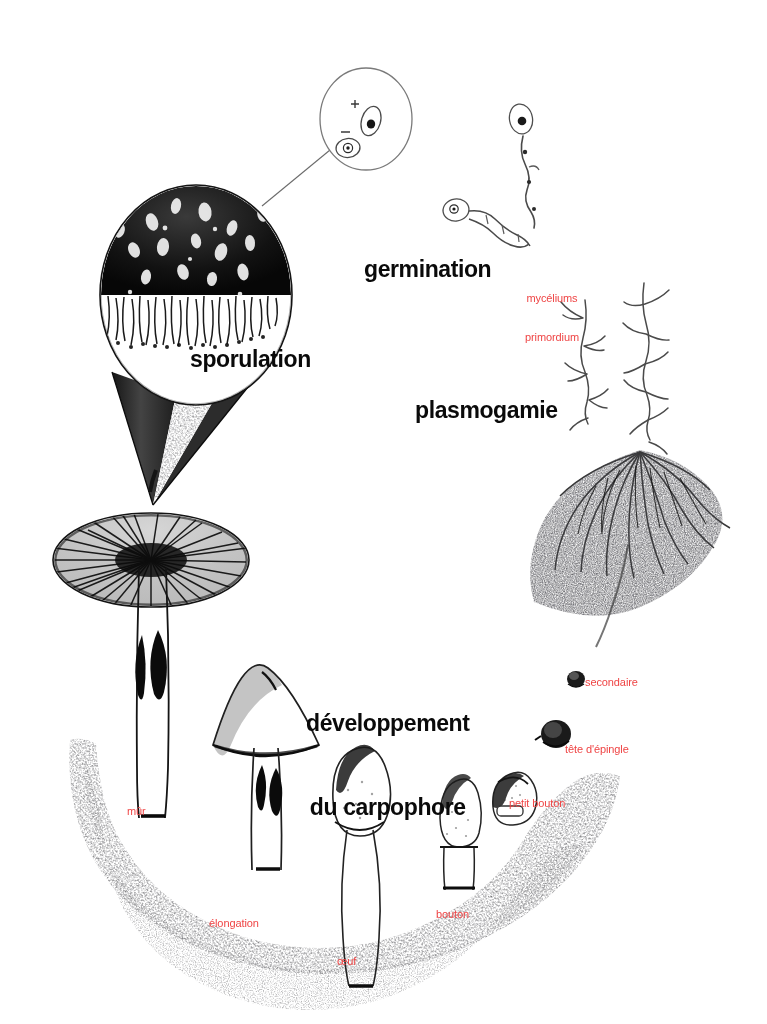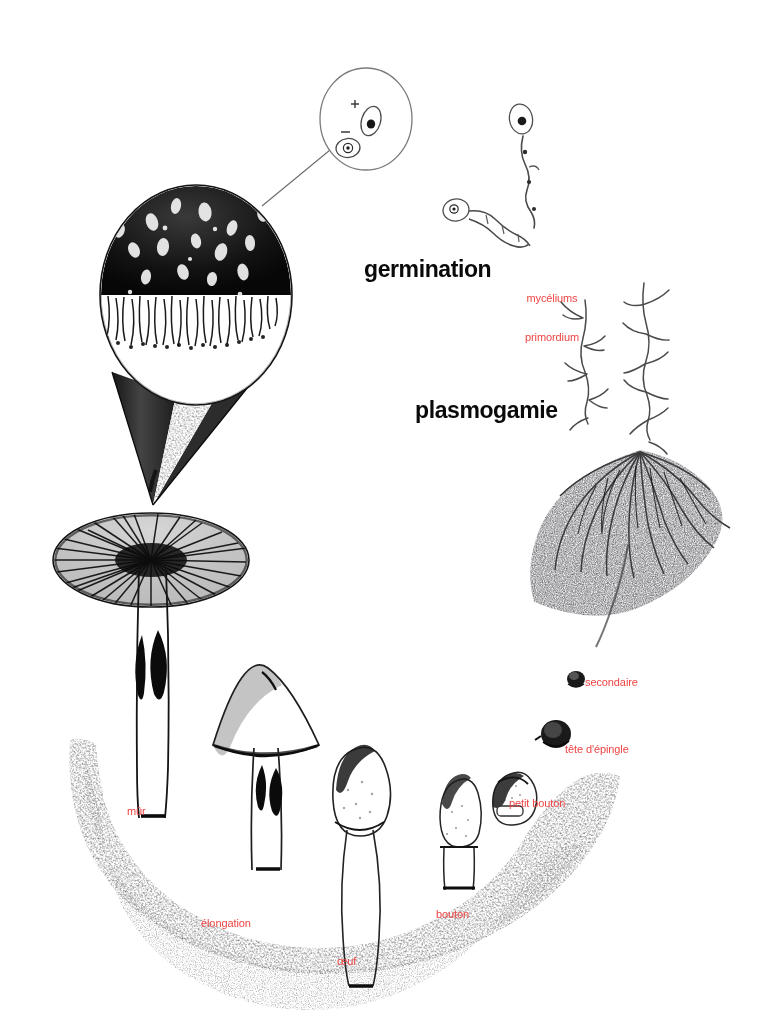--- a/index.html
+++ b/index.html
@@ -426,39 +426,44 @@
       <path d="M139 568 q-3 100 -2 200 q0 30 2 50" stroke="#141414" stroke-width="1.8" fill="none"></path>
       <path d="M166 568 q4 100 2 200 q-1 30 -3 50" stroke="#141414" stroke-width="1.8" fill="none"></path>
       <path d="M141 816 l24 0" stroke="#0a0a0a" stroke-width="3.6"></path>
 
       <path d="M142 635 q6 28 2 58 q-2 12 -6 2 q-7 -32 4 -60 z" fill="#0b0b0b"></path>
       <path d="M158 630 q14 28 6 62 q-4 14 -10 2 q-9 -34 4 -64 z" fill="#0b0b0b"></path>
     </g>
 
   </svg>
 
+  <div class="lbl bold" style="left:190px; top:338px;">sporulation</div>
 
   <div class="lbl bold" style="left:364px; top:248px;">germination</div>
 
   <div class="lbl bold" style="left:415px; top:389px;text-align:right;">plasmogamie</div>
 
+  <div class="lbl bold two" style="left:306px; top:645px;">
+    <div>développement</div>
+    <div>du carpophore</div>
+  </div>
 
   <div class="lbl plain ctr" style="left:525px; top:266px;">
     <div>mycéliums</div>
     <div>primordium</div>
   </div>
 
 
   <div class="lbl plain" style="left:585px; top:676px;">secondaire</div>
 
   <div class="lbl plain" style="left:565px; top:731px;margin-top:12px;">tête d'épingle</div>
 
   <div class="lbl plain" style="left:509px; top:797px;">petit bouton</div>
 
   <div class="lbl plain" style="left:410px; top:908px;margin-left:26px;">bouton</div>
 
   <div class="lbl plain" style="left:337px; top:955px;">œuf</div>
 
-  <div class="lbl plain" style="left:201px; top:917px;">élongation</div>
+  <div class="lbl plain" style="left:209px; top:917px;">élongation</div>
 
   <div class="lbl plain" style="left:127px; top:805px;">mûr</div>
 
 </div>
 
 </body></html>

